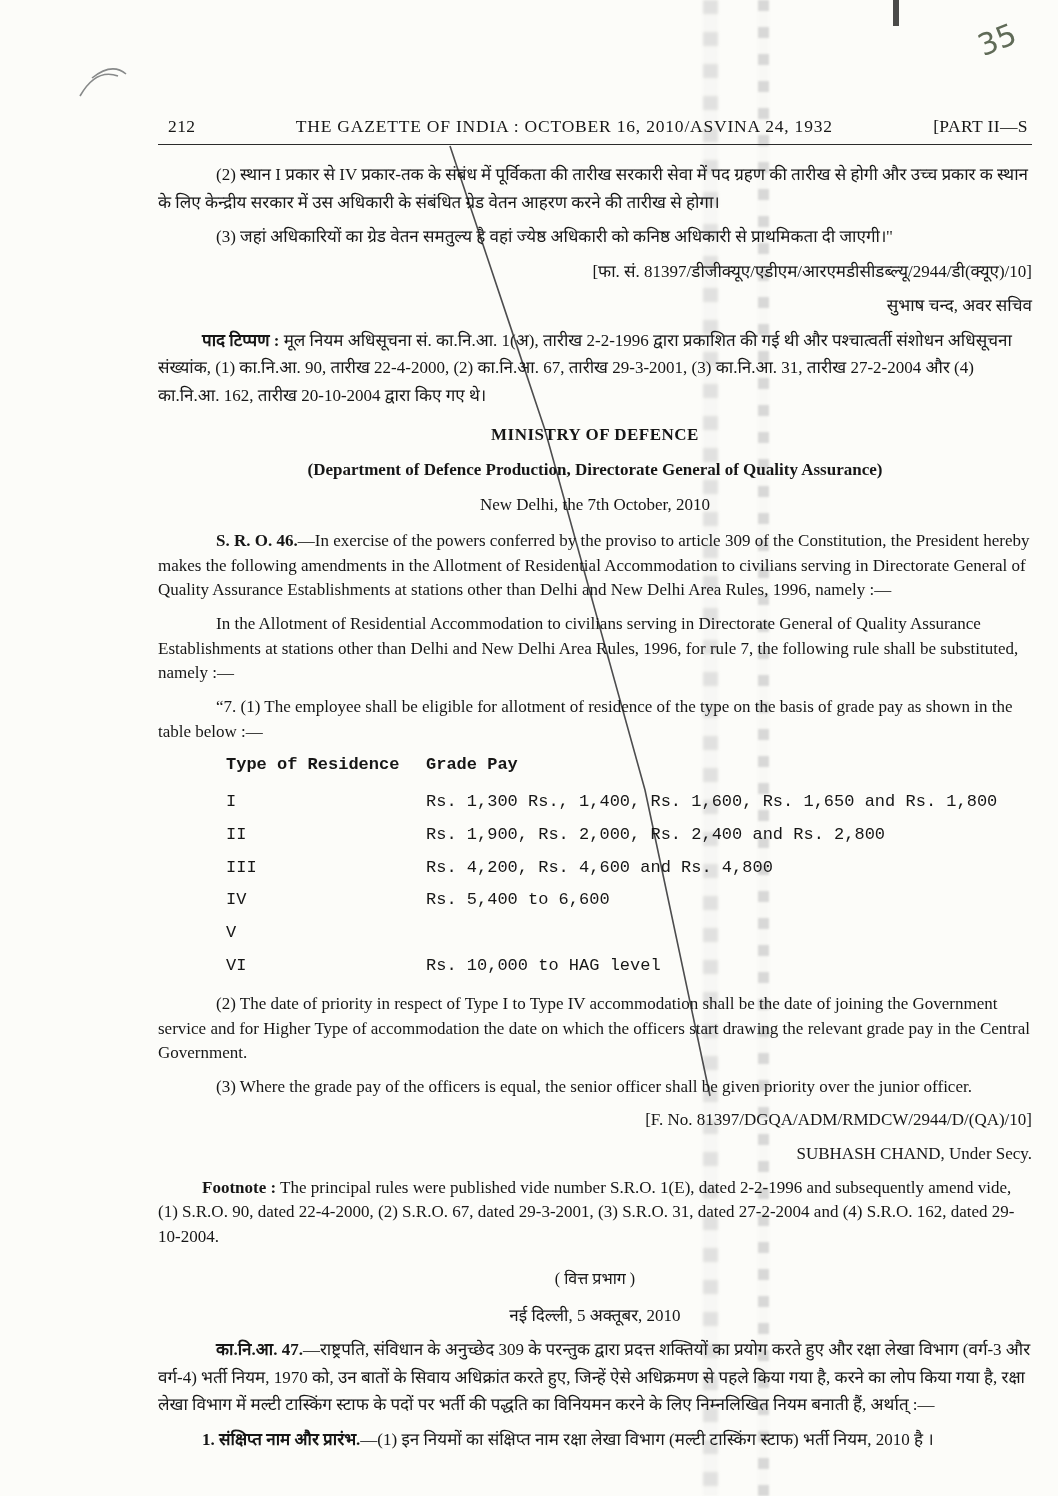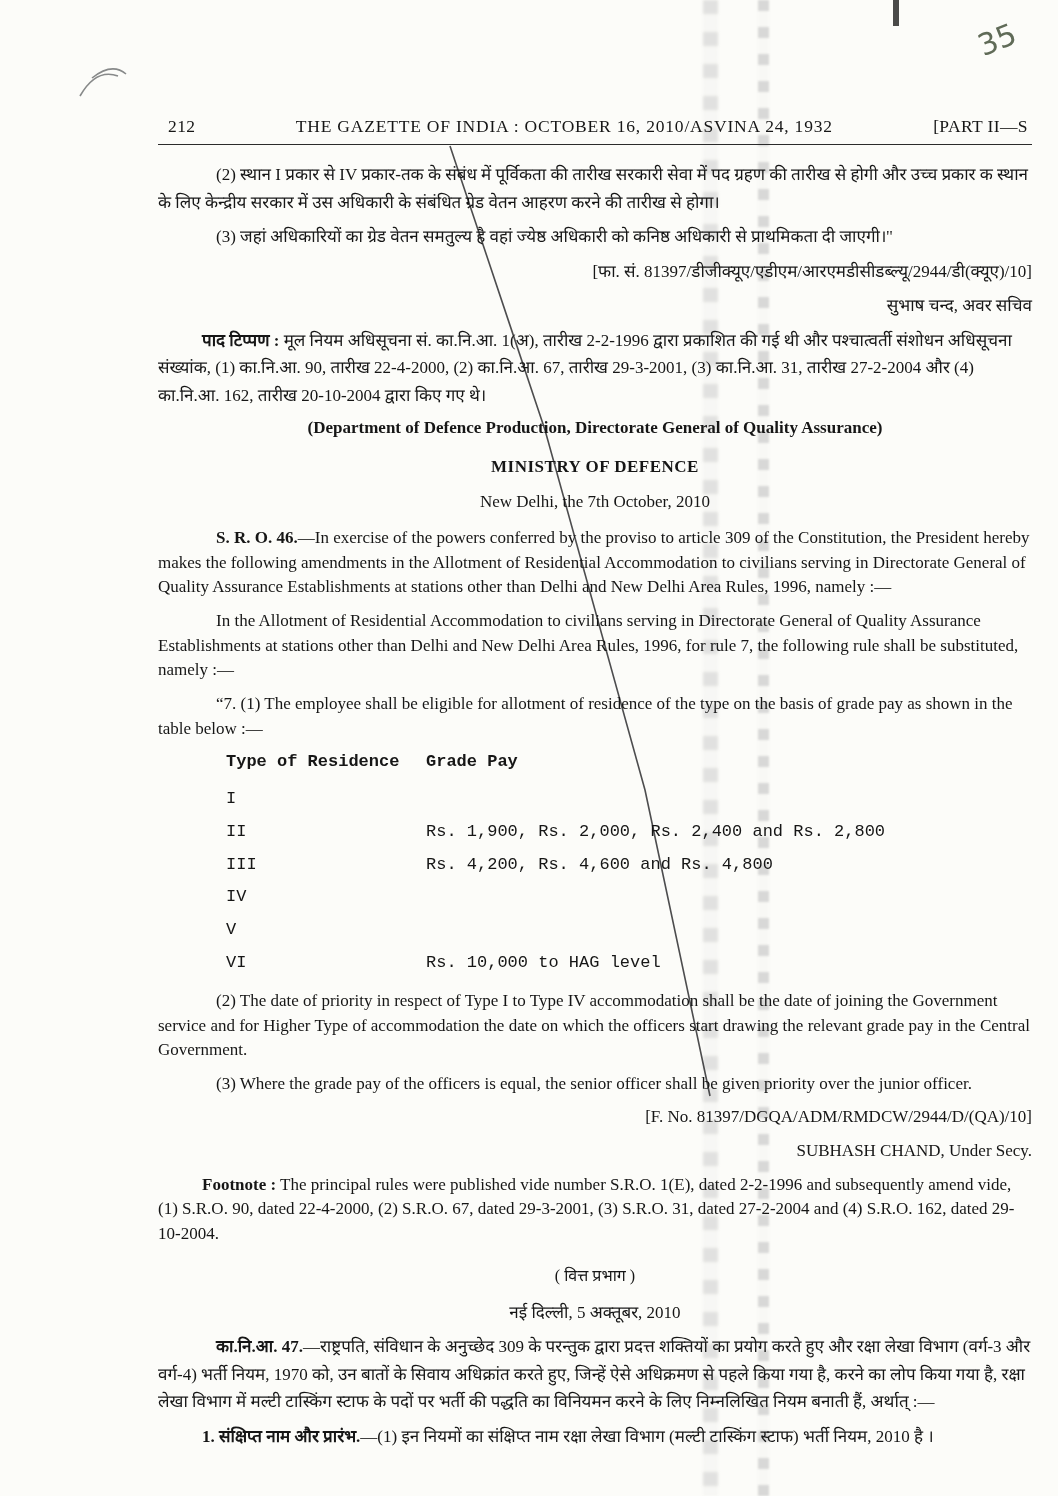--- a/index.html
+++ b/index.html
@@ -83,46 +83,48 @@
       <span>[PART II—S</span>
     </div>
     <hr class="rule-line">
 
     <p class="hindi indent">(2) स्थान I प्रकार से IV प्रकार-तक के संबंध में पूर्विकता की तारीख सरकारी सेवा में पद ग्रहण की तारीख से होगी और उच्च प्रकार क स्थान के लिए केन्द्रीय सरकार में उस अधिकारी के संबंधित ग्रेड वेतन आहरण करने की तारीख से होगा।</p>
     <p class="hindi indent">(3) जहां अधिकारियों का ग्रेड वेतन समतुल्य है वहां ज्येष्ठ अधिकारी को कनिष्ठ अधिकारी से प्राथमिकता दी जाएगी।''</p>
     <p class="hindi right">[फा. सं. 81397/डीजीक्यूए/एडीएम/आरएमडीसीडब्ल्यू/2944/डी(क्यूए)/10]</p>
     <p class="hindi right">सुभाष चन्द, अवर सचिव</p>
     <p class="hindi indent-sm"><span class="bold">पाद टिप्पण :</span><span> मूल नियम अधिसूचना सं. का.नि.आ. 1(अ), तारीख 2-2-1996 द्वारा प्रकाशित की गई थी और पश्चात्वर्ती संशोधन अधिसूचना संख्यांक, (1) का.नि.आ. 90, तारीख 22-4-2000, (2) का.नि.आ. 67, तारीख 29-3-2001, (3) का.नि.आ. 31, तारीख 27-2-2004 और (4) का.नि.आ. 162, तारीख 20-10-2004 द्वारा किए गए थे।</span></p>
 
+    <p class="center heading">MINISTRY OF DEFENCE</p>
     <p class="center subheading">(Department of Defence Production, Directorate General of Quality Assurance)</p>
-    <p class="center heading">MINISTRY OF DEFENCE</p>
     <p class="center place-date">New Delhi, the 7th October, 2010</p>
 
     <p class="indent"><span class="bold">S. R. O. 46.</span><span>—In exercise of the powers conferred by the proviso to article 309 of the Constitution, the President hereby makes the following amendments in the Allotment of Residential Accommodation to civilians serving in Directorate General of Quality Assurance Establishments at  stations other than Delhi and New Delhi Area Rules, 1996, namely :—</span></p>
     <p class="indent">In the Allotment of Residential Accommodation to civilians serving in Directorate General of Quality Assurance Establishments at stations other than Delhi and New Delhi Area Rules, 1996, for rule 7, the following rule shall be substituted, namely :—</p>
     <p class="indent">“7. (1) The employee shall be eligible for allotment of residence of the type on the basis of grade pay as shown in the table below :—</p>
 
     <div class="gp-table">
       <div class="trow head">
         <span class="tcol-type bold">Type of Residence</span>
         <span class="tcol-pay bold">Grade Pay</span>
       </div>
       <div class="trow">
         <span class="tcol-type">I</span>
+        <span class="tcol-pay">Rs. 1,300 Rs., 1,400, Rs. 1,600, Rs. 1,650 and Rs. 1,800</span>
       </div>
       <div class="trow">
         <span class="tcol-type">II</span>
         <span class="tcol-pay">Rs. 1,900, Rs. 2,000, Rs. 2,400 and Rs. 2,800</span>
       </div>
       <div class="trow">
         <span class="tcol-type">III</span>
         <span class="tcol-pay">Rs. 4,200, Rs. 4,600 and Rs. 4,800</span>
       </div>
       <div class="trow">
         <span class="tcol-type">IV</span>
+        <span class="tcol-pay">Rs. 5,400 to 6,600</span>
       </div>
       <div class="trow">
         <span class="tcol-type">V</span>
       </div>
       <div class="trow">
         <span class="tcol-type">VI</span>
         <span class="tcol-pay">Rs. 10,000 to HAG level</span>
       </div>
     </div>
 

